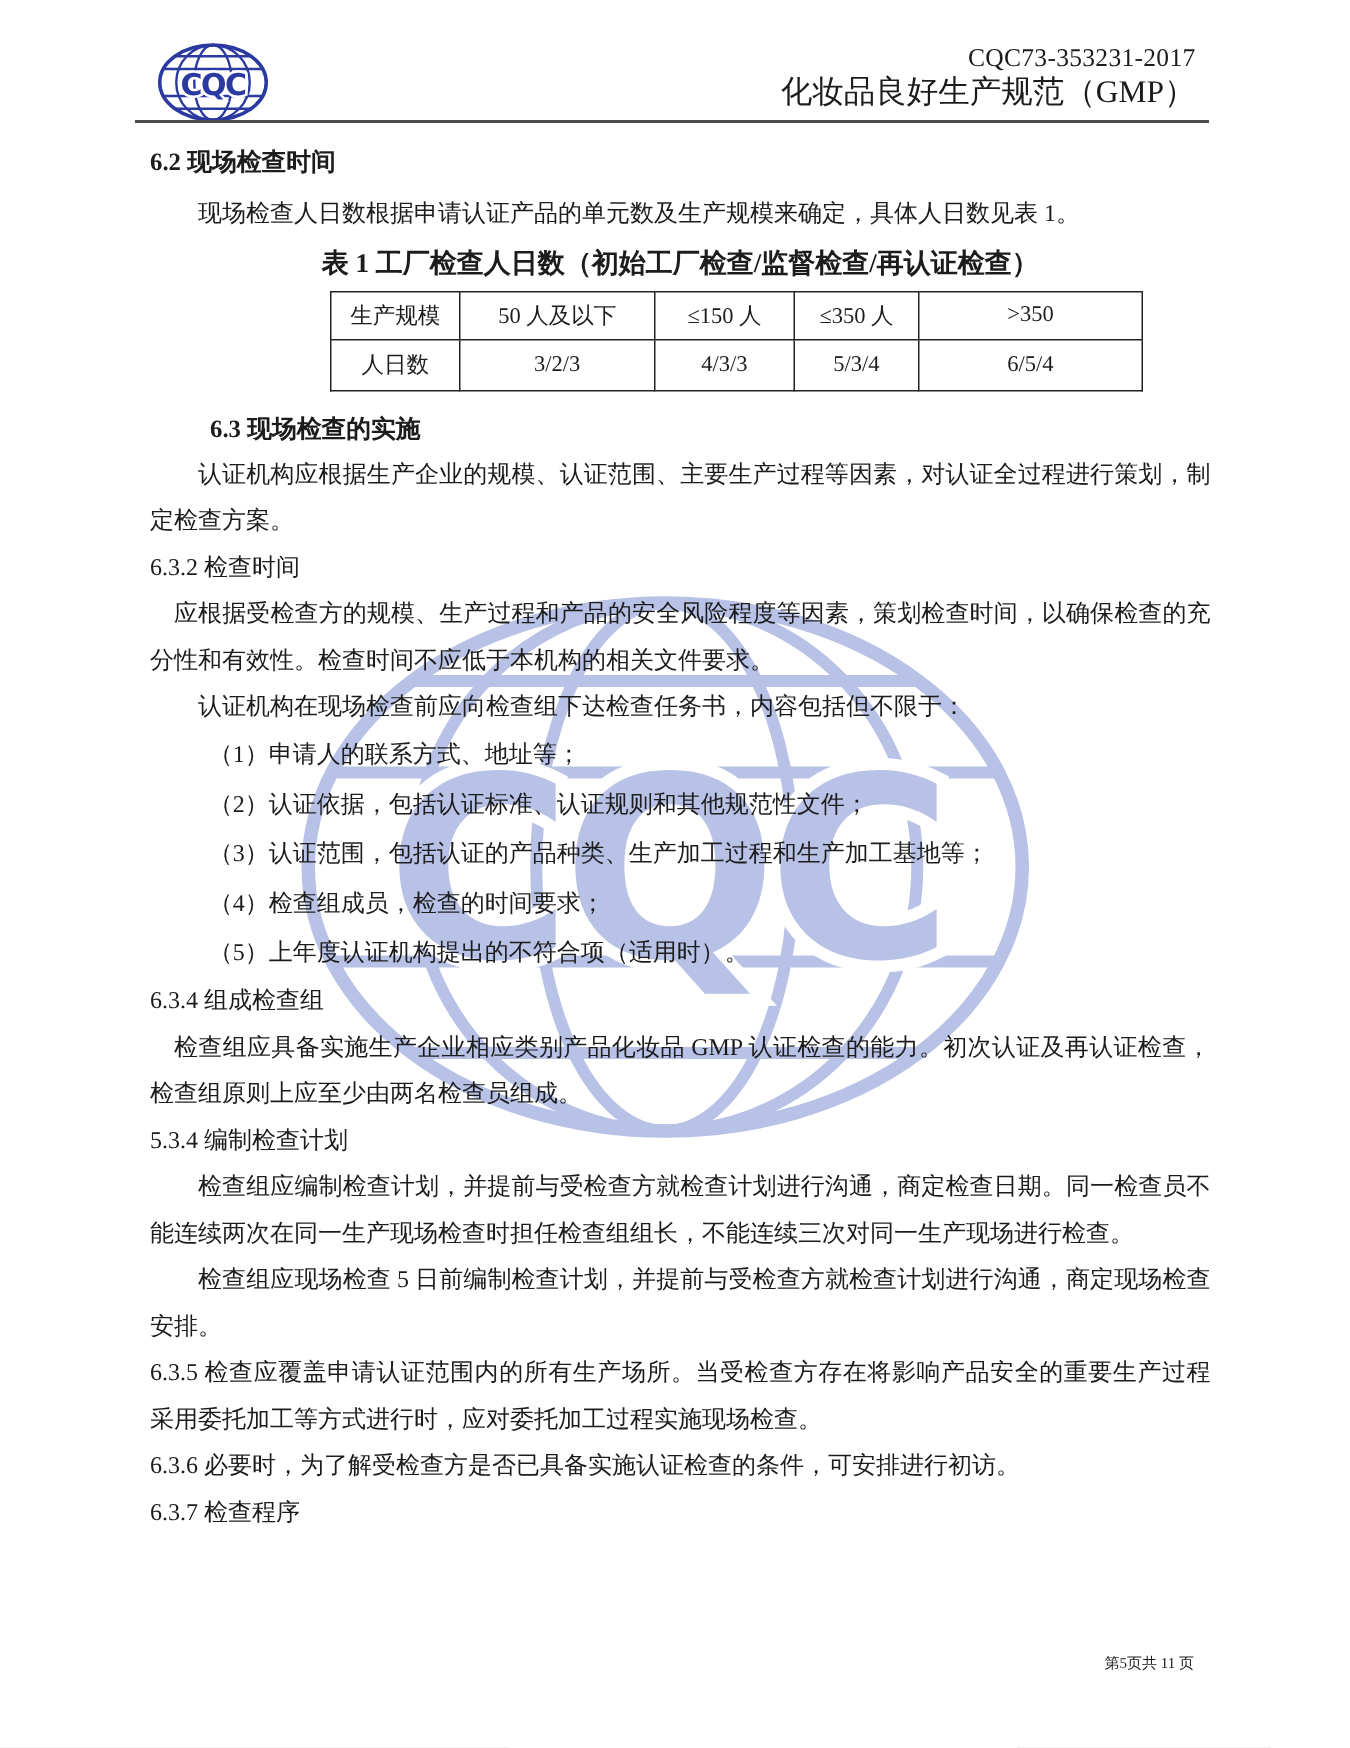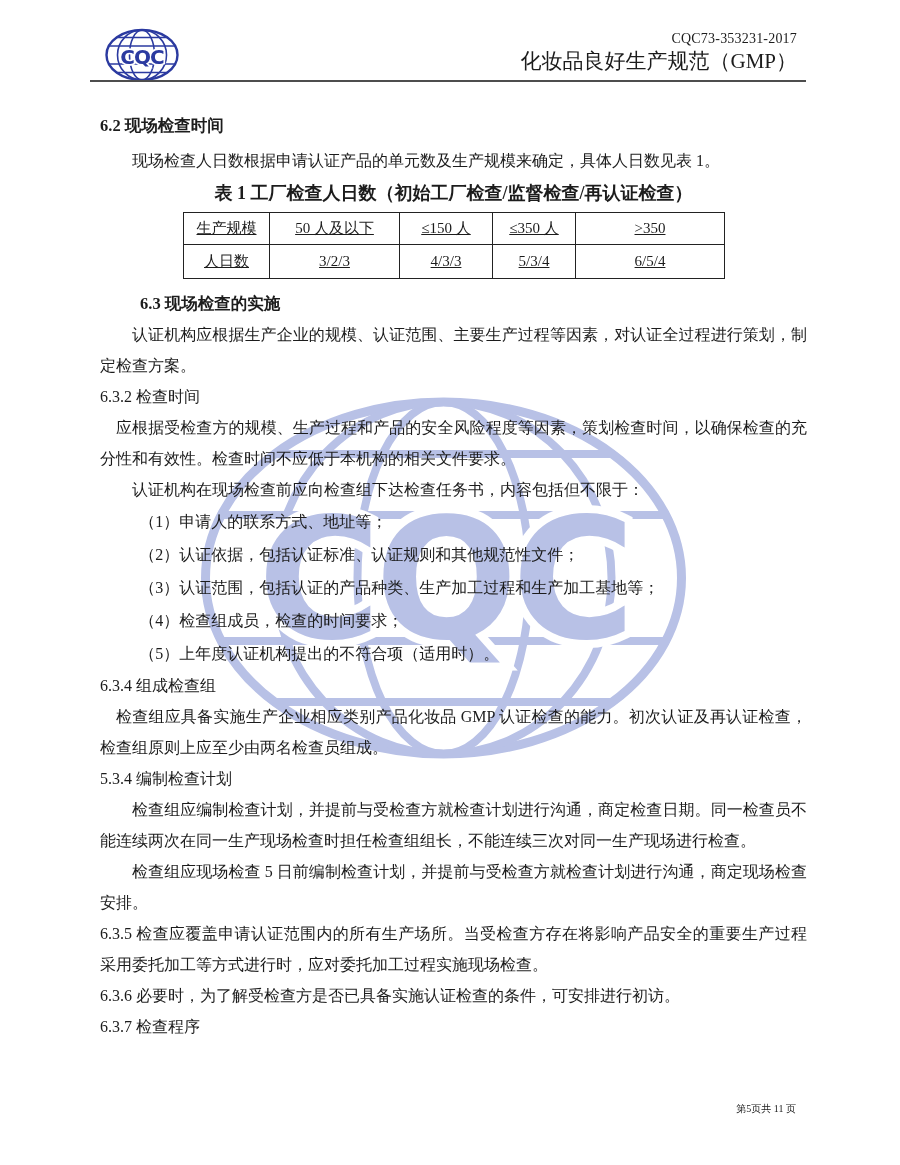--- a/index.html
+++ b/index.html
@@ -5,38 +5,38 @@
   html,body{margin:0;padding:0;background:#e8e8e8;}
   .page{
     position:relative;width:900px;height:1165px;margin:0 auto;
     background:#ffffff;overflow:hidden;
     font-family:"Liberation Serif","DejaVu Serif",serif;
     color:#1c1c1c;
   }
   
   .hdr-logo{position:absolute;left:103px;top:27px;width:78px;height:56px;}
   .hdr-text{position:absolute;right:103px;top:28px;text-align:right;line-height:22px;}
-  .hdr-text .doc-num{font-size:14px;letter-spacing:.2px;}
+  .hdr-text .doc-num{font-size:17px;letter-spacing:.2px;}
   .hdr-text .doc-title{font-size:21px;}
   .hdr-rule{position:absolute;left:90px;right:94px;top:80px;border-top:2px solid #4d4d4d;height:0;}
   
   .watermark{position:absolute;left:195px;top:392px;width:497px;height:372px;z-index:0;pointer-events:none;}
   
-  .content{position:absolute;left:100px;top:103px;width:707px;z-index:1;}
+  .content{position:absolute;left:100px;top:85px;width:707px;z-index:1;}
   .content p{margin:0;font-size:16px;line-height:31px;text-align:justify;}
   .h2{font-weight:700;font-size:16.5px;line-height:30px;margin:8px 0 0;}
   .h2.second{margin-top:4px;margin-left:40px;}
   .h3{font-size:15.5px;line-height:31px;margin:0;}
   .para{text-indent:2em;margin-top:4px !important;}
   .para.tight{margin-top:0 !important;}
   .para1{text-indent:1em;}
   .item{padding-left:2.45em;line-height:33px !important;}
   .flush{text-indent:0;}
   .table-title{font-weight:700;text-align:center;font-size:18px;line-height:30px;margin:2px 0 4px;}
-  table.days{border-collapse:collapse;table-layout:fixed;width:541px;margin:2px 0 10px 83px;text-decoration:underline;}
+  table.days{border-collapse:collapse;table-layout:fixed;width:541px;margin:2px 0 10px 120px;}
   table.days td{
     border:1.5px solid #222;text-align:center;vertical-align:middle;
     font-size:15px;padding:0;
   }
   table.days tr.r0 td{height:31px;}
   table.days tr.r1 td{height:33px;}
   
   .footer{position:absolute;right:104px;top:1102px;font-size:10px;z-index:1;}
 </style>
 </head>

